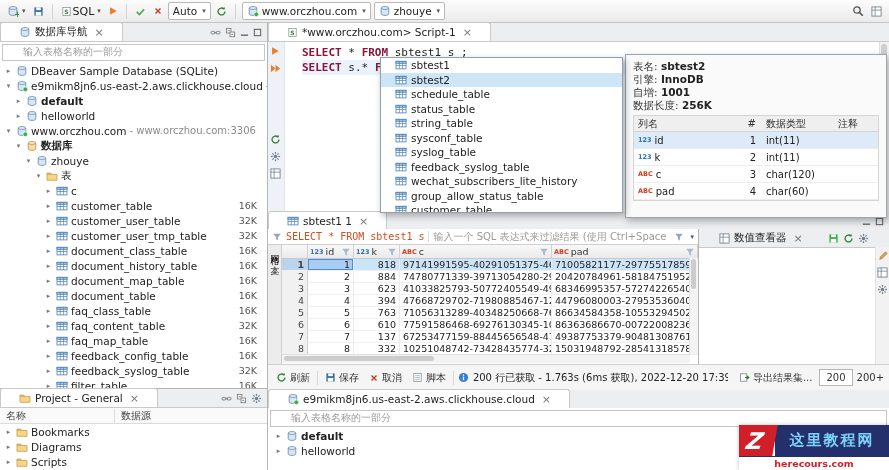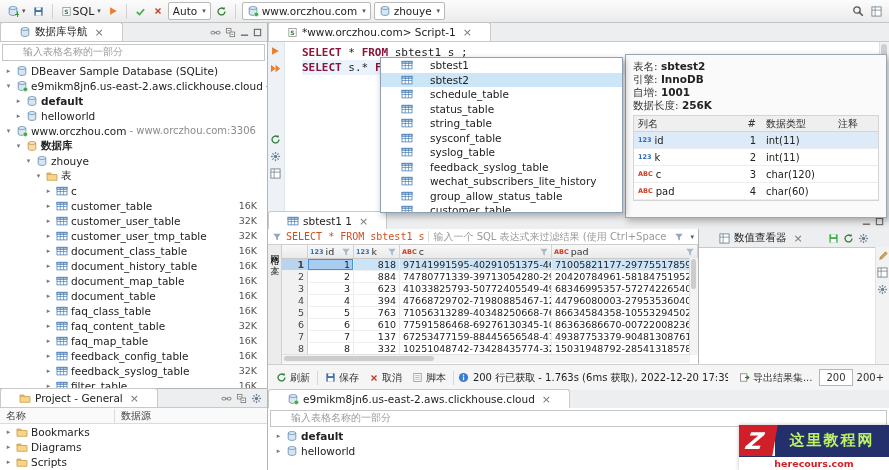--- a/index.html
+++ b/index.html
@@ -58,21 +58,21 @@
   .code-line{height:15px;line-height:15px;white-space:pre;}
   .code-line.current{background:#eaf3fc;}
   .kw{color:#8a1538;font-weight:bold;}
   .cursorbar{display:inline-block;width:1px;height:12px;background:#000;vertical-align:middle;}
   #editor-vscroll{position:absolute;right:0;top:0;width:9px;height:170px;background:#f2f2f2;border-left:1px solid #e0e0e0;}
   #editor-vscroll i{position:absolute;left:1px;top:2px;width:6px;height:34px;background:#cfcfcf;border-radius:3px;}
 
   
   #ac-popup{position:absolute;left:112px;top:34px;width:241px;height:154px;background:#fff;
             border:1px solid #8fa0b3;box-shadow:2px 3px 7px rgba(0,0,0,.3);z-index:30;overflow:hidden;}
-  .ac-item{height:14.5px;display:flex;align-items:center;gap:17px;padding:0 20px;font-size:10.5px;white-space:nowrap;}
+  .ac-item{height:14.5px;display:flex;align-items:center;gap:4px;padding:0 14px;font-size:10.5px;white-space:nowrap;}
   .ac-item.sel{background:#cde6f7;}
 
   
   #info-popup{position:absolute;left:357px;top:31px;width:262px;height:164px;background:#fafafa;
               border:1px solid #9aa6b2;box-shadow:2px 3px 7px rgba(0,0,0,.3);z-index:29;
               box-sizing:border-box;padding:5px 7px;font-size:10.5px;}
   .ifield{height:13px;line-height:13px;white-space:nowrap;}
   .ilabel{color:#333;text-align:center;}
   .ival{font-weight:bold;}
   #info-table{margin-top:3px;border:1px solid #d4d4d4;background:#fff;}
@@ -139,21 +139,21 @@
   #bottom-tabbar{position:absolute;left:0;top:367px;width:621px;}
   #bottom-content{position:absolute;left:0;top:385px;width:621px;height:62px;background:#fff;}
   .plain-row{height:15px;display:flex;align-items:center;gap:3px;padding-left:6px;font-size:10.5px;}
 
   
   #watermark{position:absolute;right:0;bottom:0;width:150px;height:45px;z-index:99;display:flex;flex-direction:column;
              background:#fff;box-shadow:0 0 4px rgba(0,0,0,.25);}
   .wm-top{flex:1;display:flex;overflow:hidden;}
   .wm-z{width:40px;background:#d01f28;color:#fff;font-weight:bold;font-style:italic;font-size:23px;
         display:flex;align-items:center;justify-content:center;transform:skewX(-10deg);margin-left:-4px;}
-  .wm-name{flex:1;background:#23306b;color:#bef264;display:flex;align-items:center;justify-content:center;
+  .wm-name{flex:1;background:#23306b;color:#7dd3fc;display:flex;align-items:center;justify-content:center;
            font-size:15px;font-weight:bold;letter-spacing:2px;white-space:nowrap;}
   .wm-dom{height:13px;background:#fff;color:#d01f28;font-size:9.5px;font-weight:bold;display:flex;
           align-items:center;justify-content:center;border-top:1px solid #23306b;}
 </style>
 </head>
 <body>
 
 <div id="window">
 
   <div id="toolbar">

